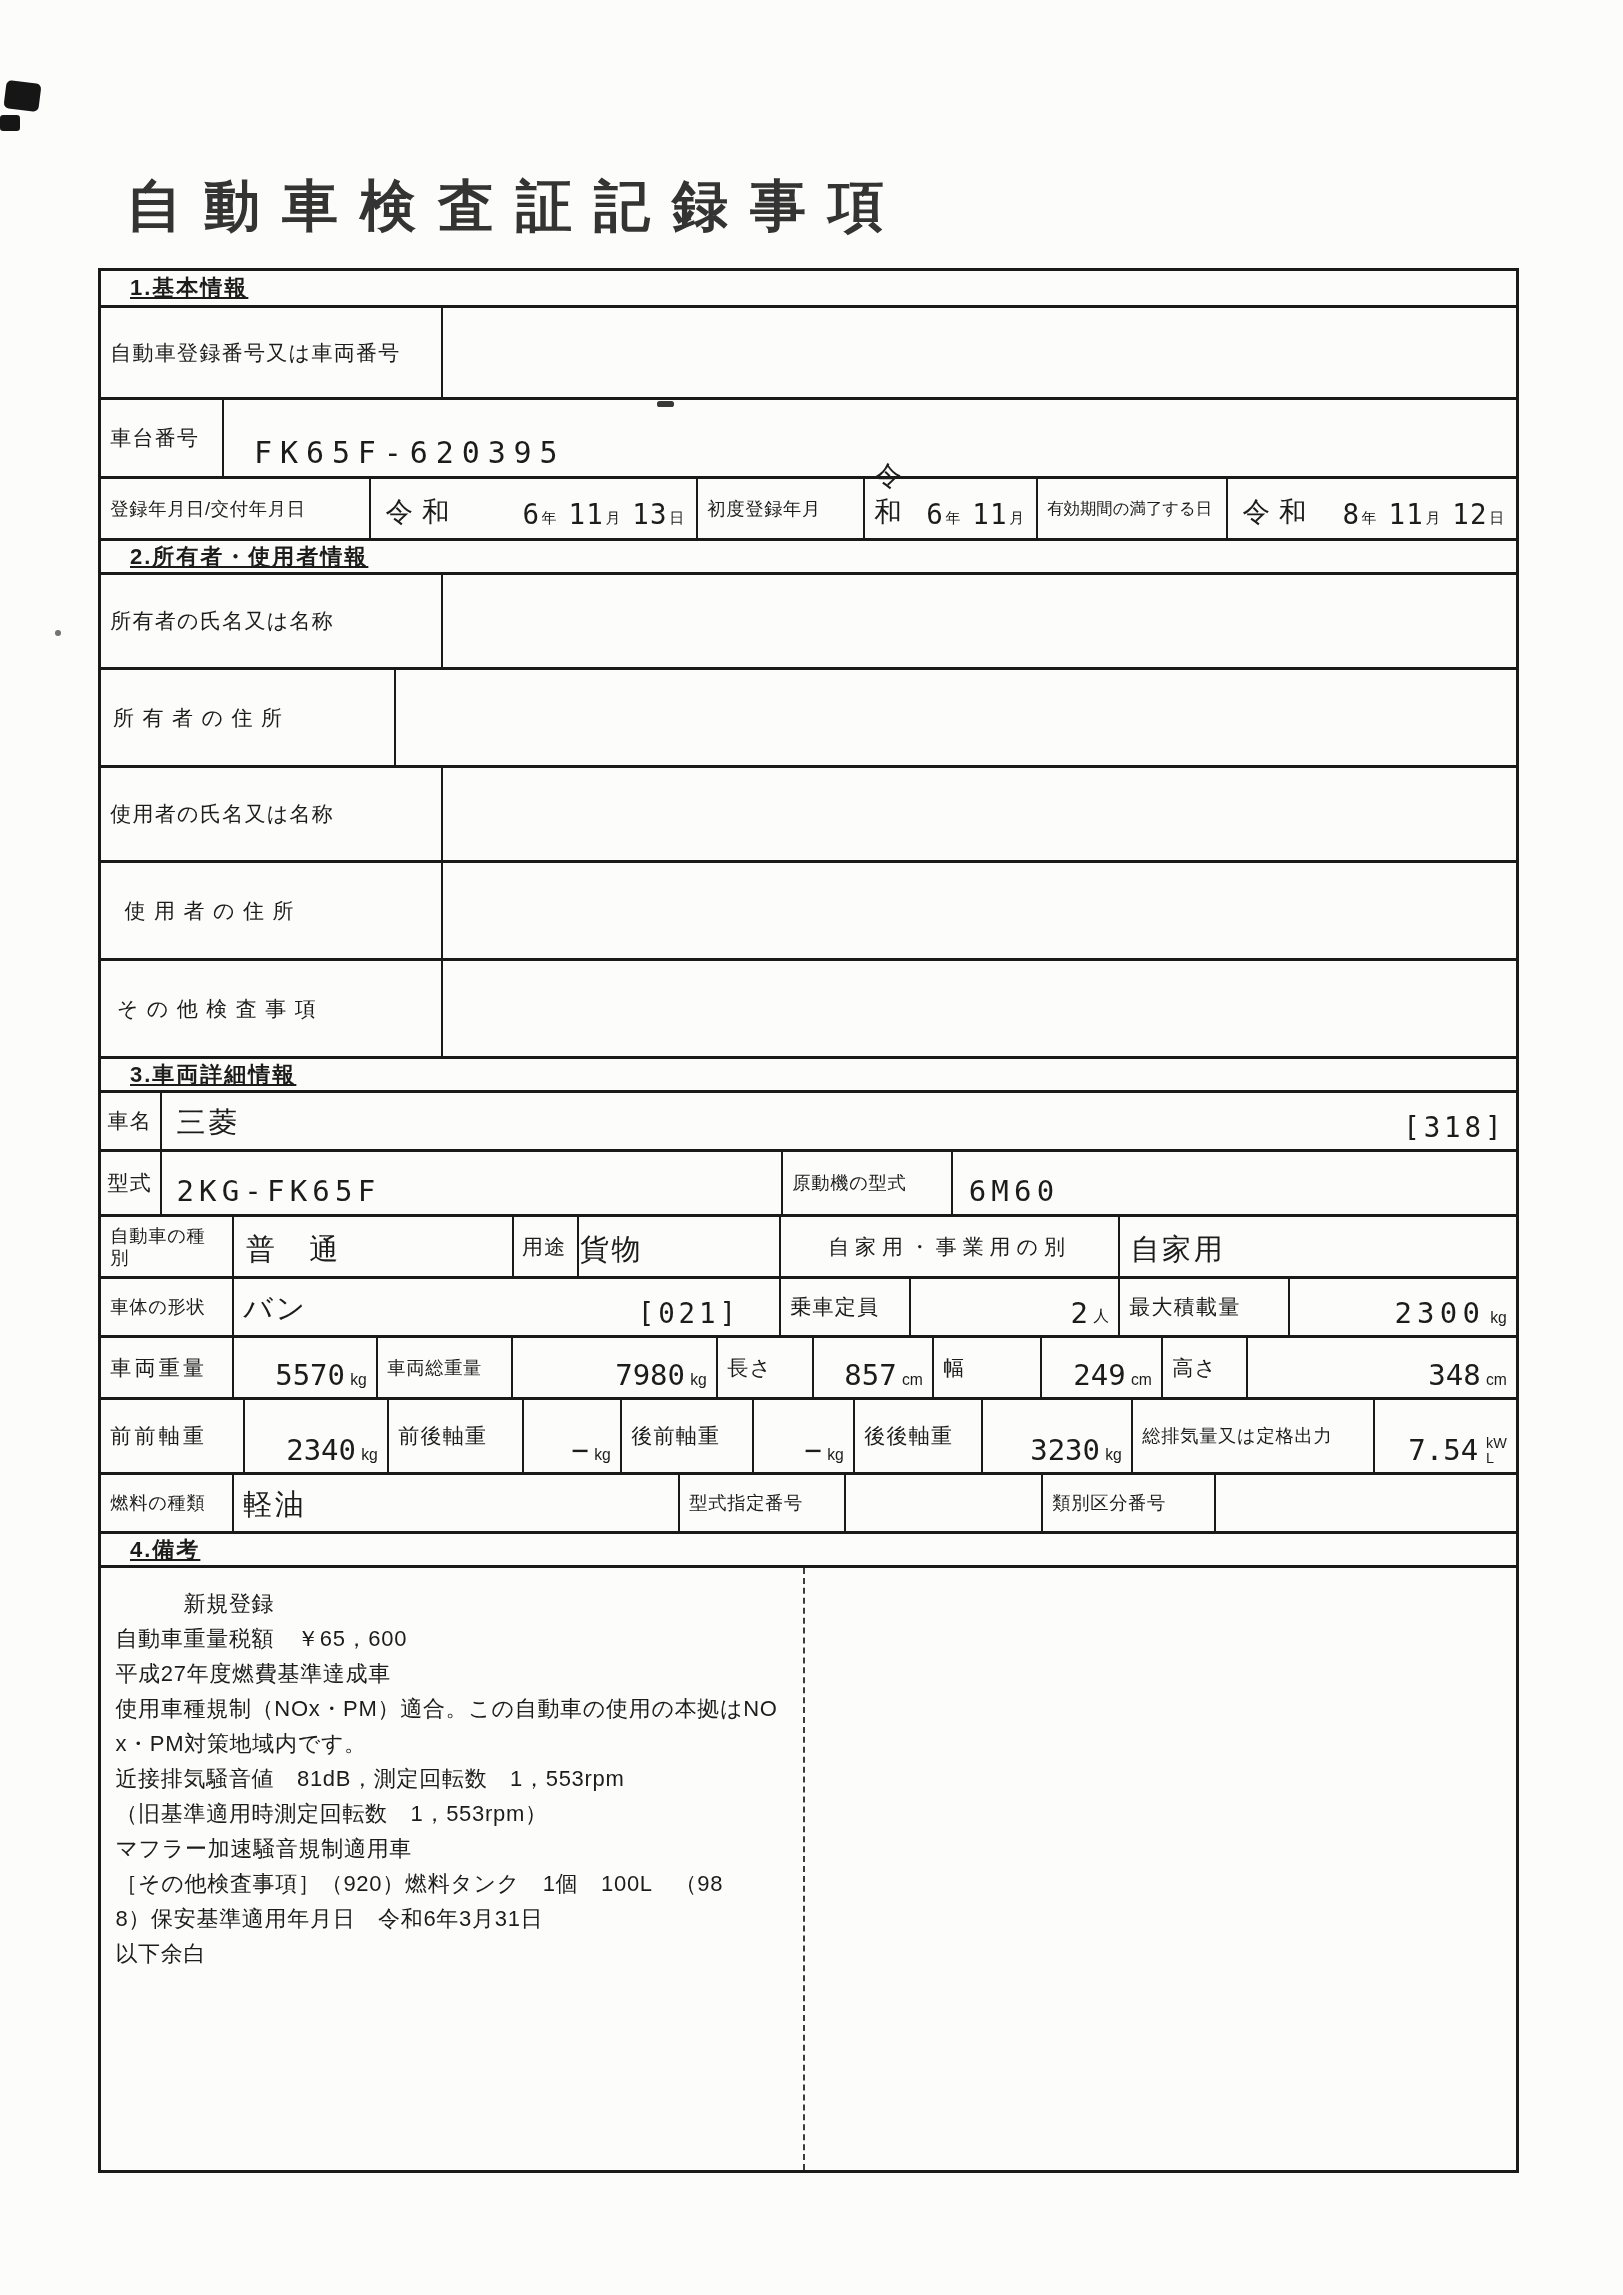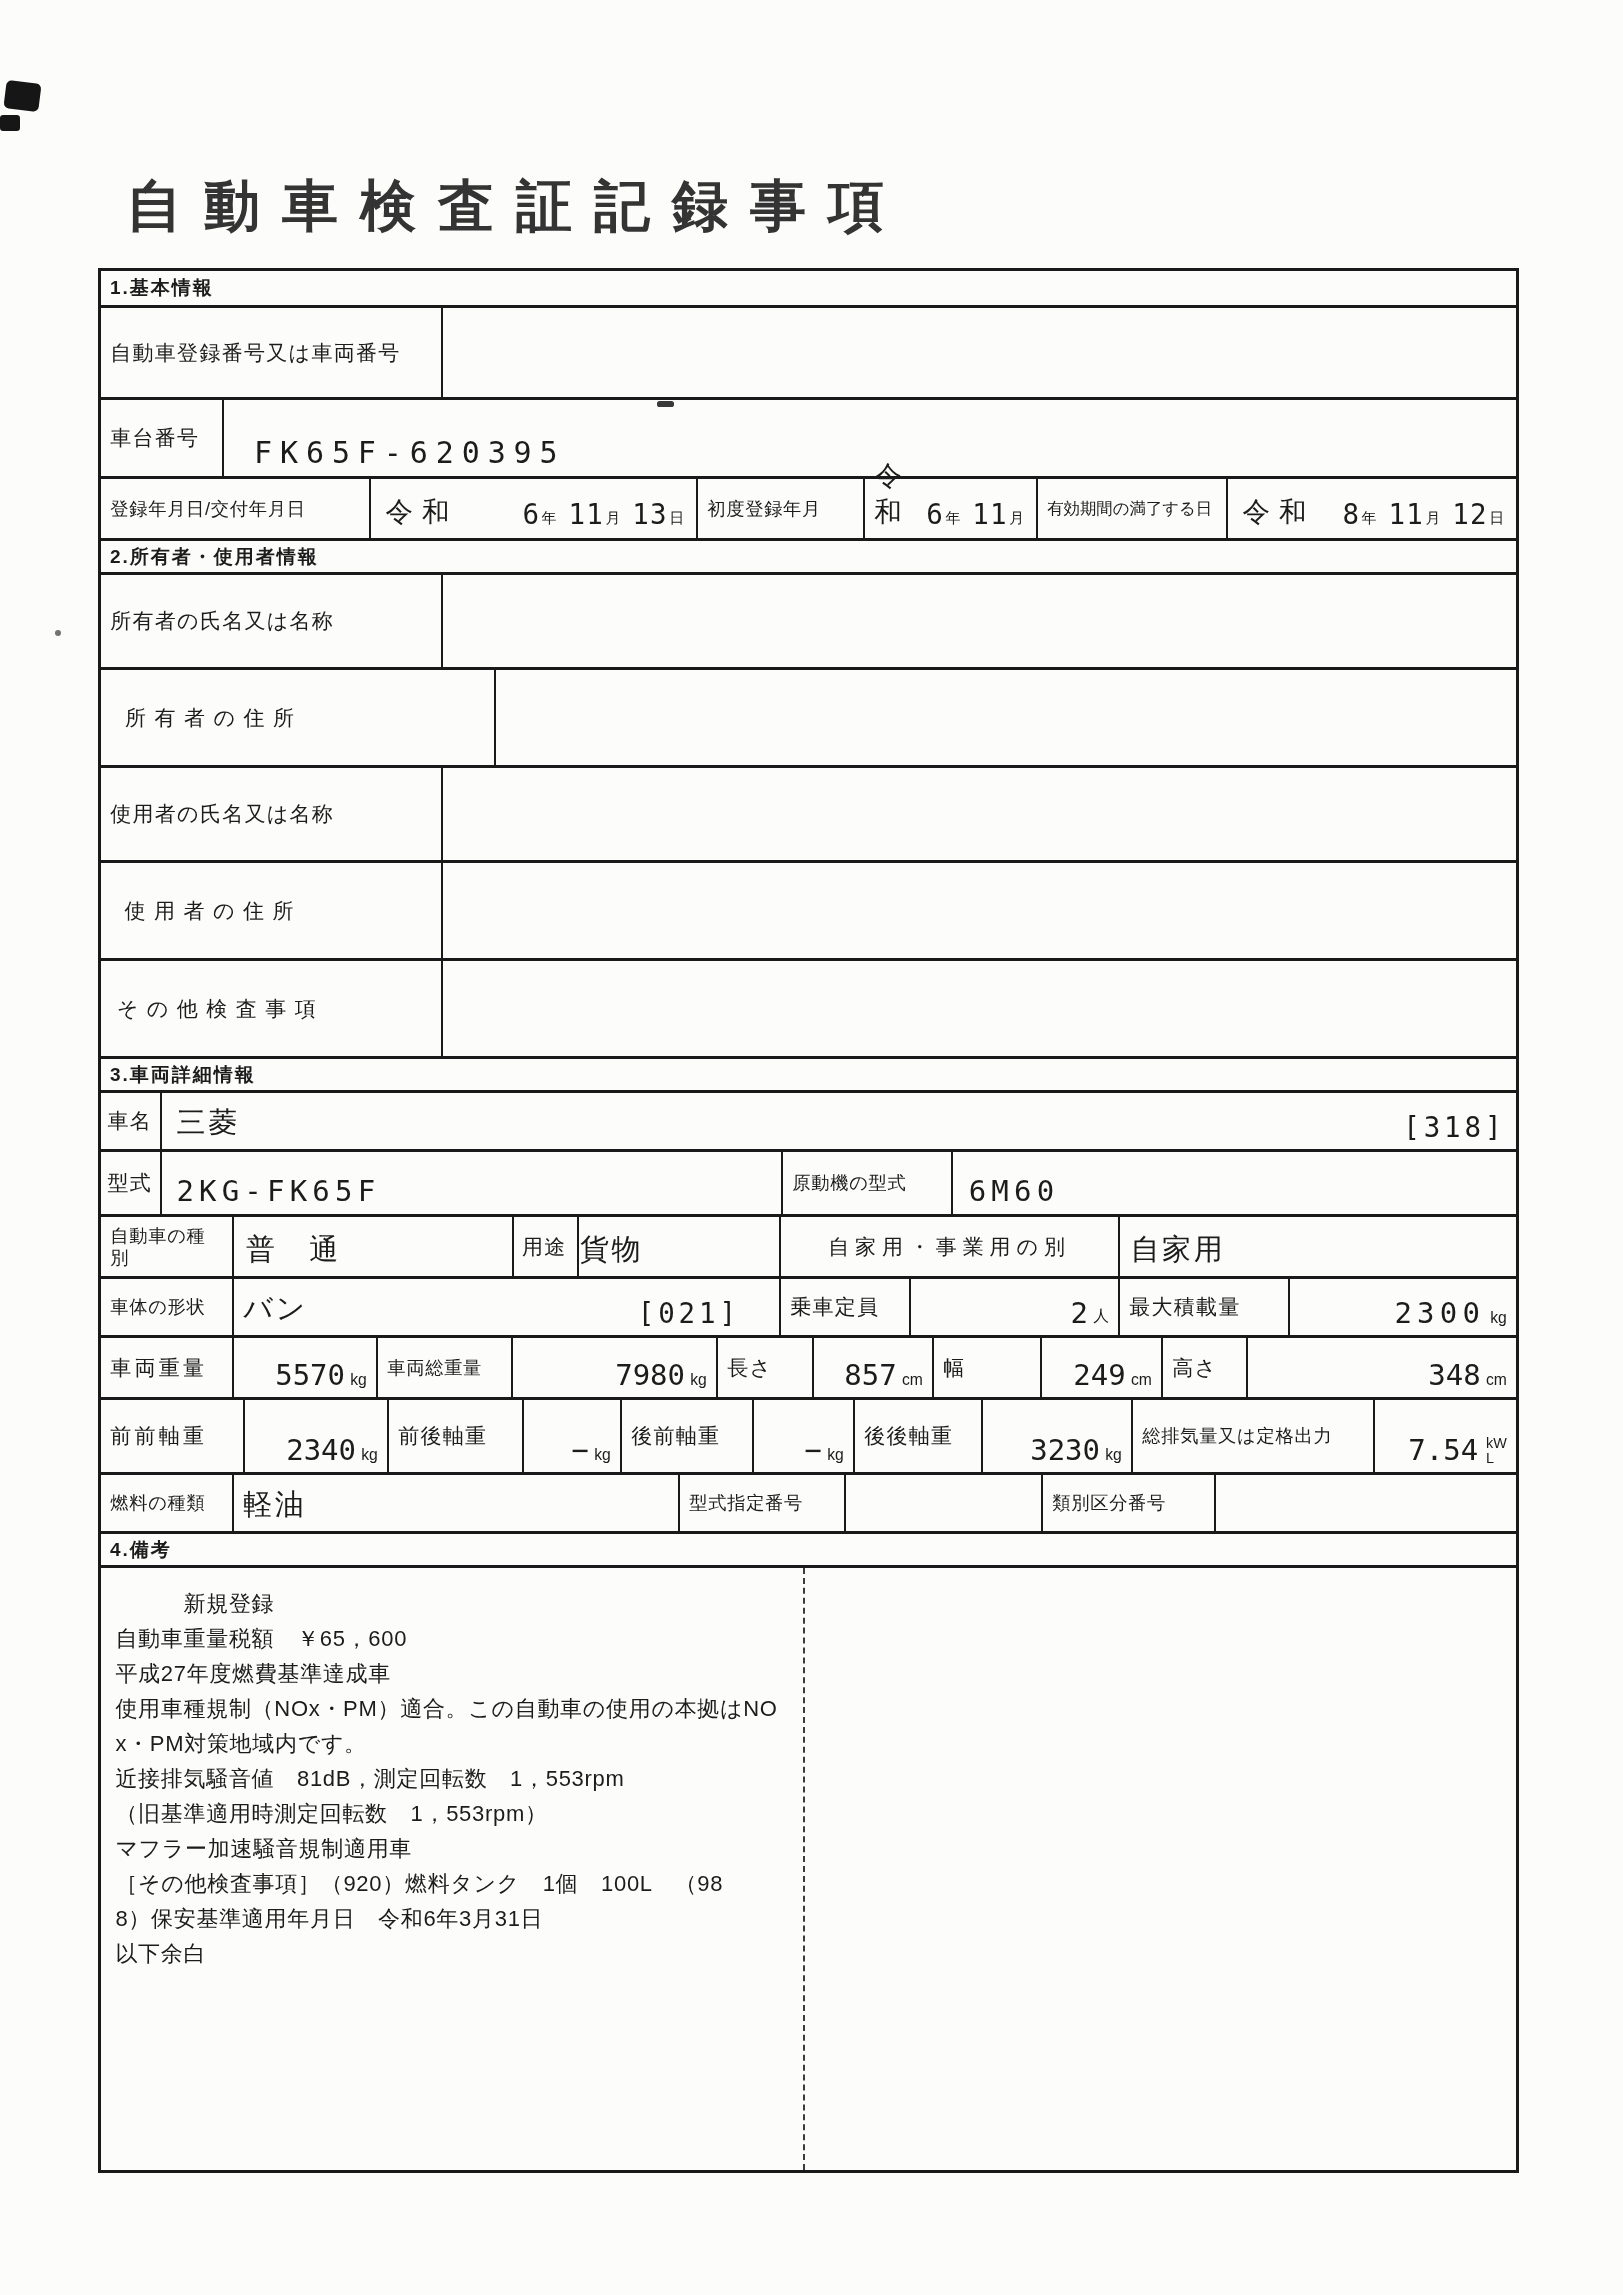--- a/index.html
+++ b/index.html
@@ -7,21 +7,21 @@
         font-family:"Liberation Sans",sans-serif;color:#1c1c1c;overflow:hidden;}
   .title{position:absolute;left:126px;top:169px;margin:0;
          font-family:"DejaVu Serif",serif;font-size:56px;font-weight:700;
          letter-spacing:22px;color:#343434;white-space:nowrap;}
   .table{position:absolute;left:98px;top:268px;width:1415px;border:3.3px solid #1a1a1a;}
   .row{display:flex;border-top:3.3px solid #1a1a1a;box-sizing:border-box;align-items:stretch;}
   .row.first{border-top:none;}
   .c{box-sizing:border-box;border-left:2px solid #1a1a1a;position:relative;display:flex;min-width:0;}
   .c.nb{border-left:none;}
   .flex1{flex:1;}
-  .sec{font-size:19px;font-weight:bold;align-items:center;padding:0 9px;letter-spacing:2px;}
+  .sec{font-size:22px;font-weight:bold;align-items:center;padding:0 29px;letter-spacing:2px;text-decoration:underline;}
   .label{font-size:21px;align-items:center;padding:0 9.2px;letter-spacing:1.3px;line-height:1.2;}
   .label.sp{letter-spacing:8.5px;}
   .label.sm{font-size:18.3px;letter-spacing:0.7px;}
   .label.xs{font-size:16.4px;letter-spacing:0;}
   .vbl{align-items:flex-end;padding:0 10.5px 6.5px 30px;font-size:30px;letter-spacing:2.6px;}
   .vbr{align-items:flex-end;justify-content:flex-end;padding:0 9.2px 5.2px 5.2px;font-size:29px;}
   .mono{font-family:"DejaVu Sans Mono","Liberation Mono",monospace;}
   .ls12{letter-spacing:7.9px;}
   .ls8{letter-spacing:5.2px;}
   .unit{font-size:15.7px;margin-left:5.2px;padding-bottom:3.3px;letter-spacing:0;align-self:flex-end;font-family:"Liberation Sans",sans-serif;}
@@ -122,21 +122,21 @@
     <div class="row" style="height:34px">
       <div class="c nb sec flex1">2.所有者・使用者情報</div>
     </div>
 
     <div class="row" style="height:95px">
       <div class="c nb label" style="width:340px">所有者の氏名又は名称</div>
       <div class="c vbl flex1"></div>
     </div>
 
     <div class="row" style="height:98px">
-      <div class="c nb label sp" style="width:393px;padding-left:24px">所有者の住所</div>
+      <div class="c nb label sp" style="width:293px;padding-left:12px">所有者の住所</div>
       <div class="c vbl flex1"></div>
     </div>
 
     <div class="row" style="height:95px">
       <div class="c nb label" style="width:340px">使用者の氏名又は名称</div>
       <div class="c vbl flex1"></div>
     </div>
 
     <div class="row" style="height:98px">
       <div class="c nb label sp" style="width:340px;padding-left:23.6px">使用者の住所</div>

